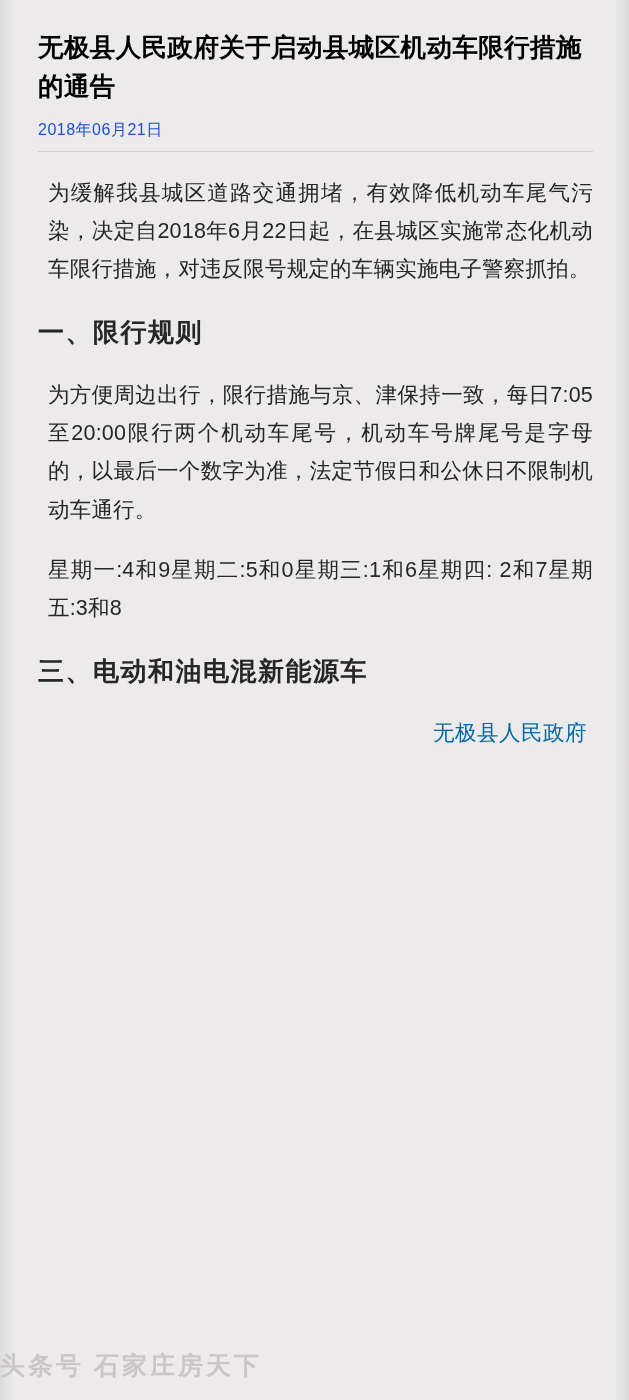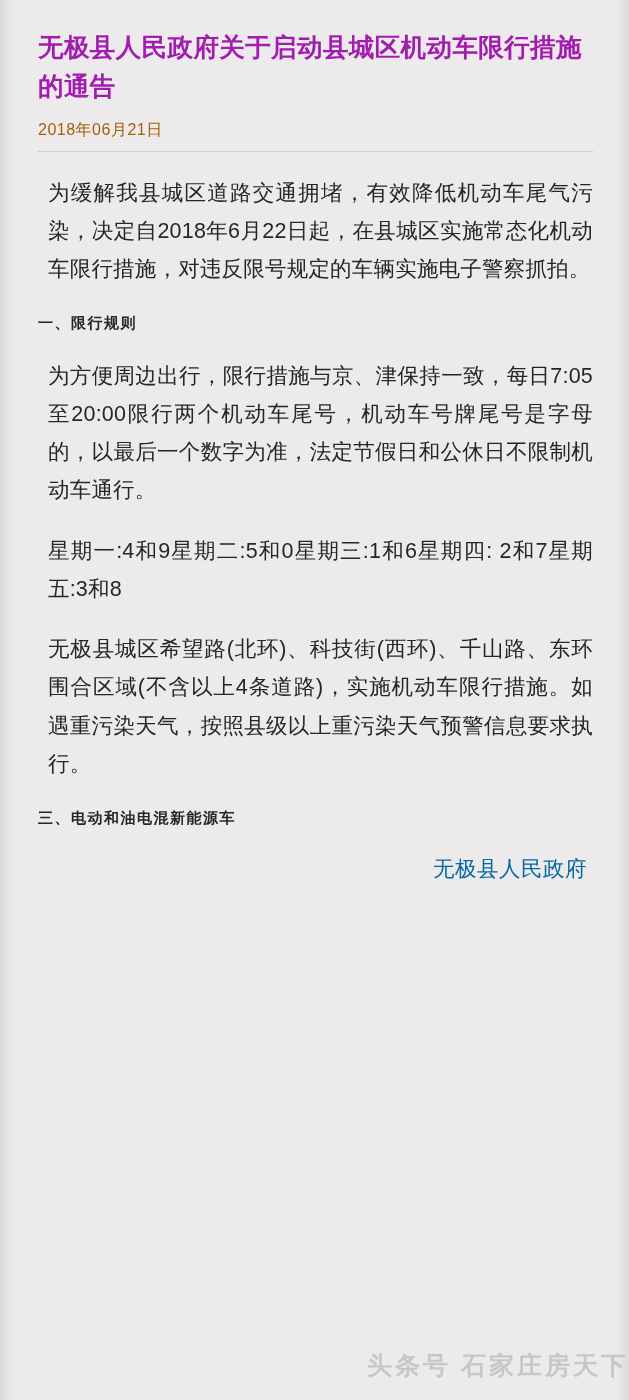--- a/index.html
+++ b/index.html
@@ -38,45 +38,45 @@
   .content {
     position: relative;
     padding: 28px 36px 0 38px;
     box-sizing: border-box;
     z-index: 2;
   }
   .doc-title {
     font-size: 25.5px;
     line-height: 1.52;
     font-weight: bold;
-    color: #a21caf;
+    color: #000000;
     letter-spacing: 0.4px;
     margin: 0 0 14px 0;
   }
   .doc-date {
     font-size: 16px;
-    color: #a16207;
+    color: #1d4ed8;
     margin: 0 0 10px 0;
     letter-spacing: 0.5px;
   }
   .divider {
     height: 1px;
     background: #cfcdcd;
     margin: 6px 0 22px 0;
   }
   .para {
     font-size: 21.5px;
     line-height: 1.78;
     color: #262626;
     margin: 0 0 22px 10px;
     letter-spacing: 0.2px;
     text-align: justify;
   }
   .section-head {
-    font-size: 15px;
+    font-size: 26px;
     line-height: 1.75;
     color: #262626;
     margin: 0 0 20px 0;
     letter-spacing: 1.5px;
   }
   .para.tight {
     margin-bottom: 20px;
   }
   .signature {
     font-size: 21.5px;
@@ -84,21 +84,21 @@
     color: #0369a1;
     text-align: right;
     margin: 0 6px 0 0;
     letter-spacing: 0.5px;
   }
   .watermark {
     position: absolute;
     left: 0;
     bottom: 18px;
     width: 629px;
-    text-align: right;
+    text-align: left;
     font-size: 25px;
     color: #c9c6c6;
     letter-spacing: 3px;
     z-index: 3;
     pointer-events: none;
     font-weight: bold;
   }
 </style>
 </head>
 <body>
@@ -114,21 +114,20 @@
     <div class="doc-date">2018年06月21日</div>
 
     <div class="divider"></div>
 
     <p class="para">为缓解我县城区道路交通拥堵，有效降低机动车尾气污染，决定自2018年6月22日起，在县城区实施常态化机动车限行措施，对违反限号规定的车辆实施电子警察抓拍。</p>
 
     <h2 class="section-head">一、限行规则</h2>
     <p class="para">为方便周边出行，限行措施与京、津保持一致，每日7:05至20:00限行两个机动车尾号，机动车号牌尾号是字母的，以最后一个数字为准，法定节假日和公休日不限制机动车通行。</p>
     <p class="para">星期一:4和9星期二:5和0星期三:1和6星期四: 2和7星期五:3和8</p>
 
-    <p class="para">无极县城区希望路(北环)、科技街(西环)、千山路、东环围合区域(不含以上4条道路)，实施机动车限行措施。如遇重污染天气，按照县级以上重污染天气预警信息要求执行。</p>
 
     <h2 class="section-head">三、电动和油电混新能源车</h2>
 
 
     <div class="signature">无极县人民政府</div>
 
   </div>
 
   <div class="watermark">头条号  石家庄房天下</div>
 </div>

